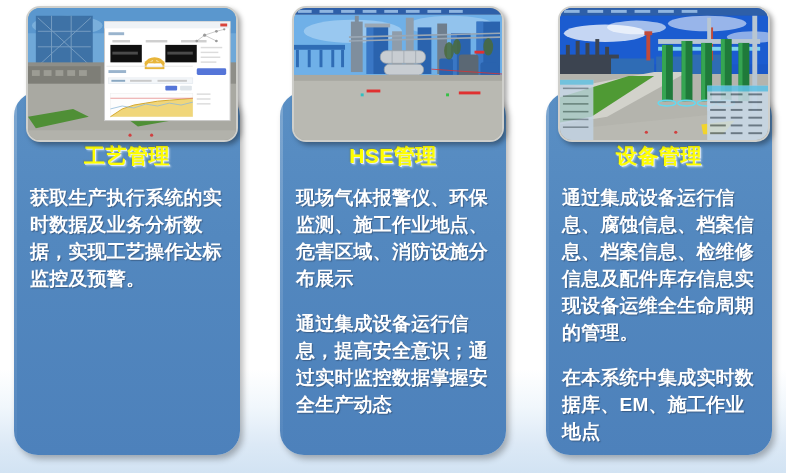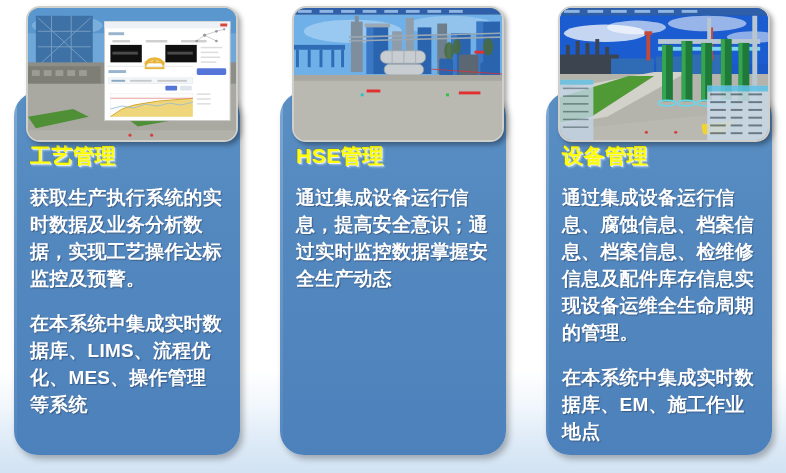--- a/index.html
+++ b/index.html
@@ -81,20 +81,21 @@
     left: 0; right: 0;
     top: 52px;
     padding: 0 16px;
     box-sizing: border-box;
   }
 
   .card-title {
     font-size: 21px;
     font-weight: bold;
     color: #ffff00;
+    text-align: center;
     letter-spacing: 0.5px;
     text-shadow:
       1px 1px 0 rgba(255,255,255,0.75),
       2px 2px 2px rgba(255,255,255,0.45),
       -1px -1px 1px rgba(120,120,40,0.35);
     line-height: 1.1;
     margin-bottom: 18px;
     white-space: nowrap;
   }
 
@@ -125,21 +126,20 @@
 <div id="stage">
 
   <div class="cards">
 
     <div class="card">
 
       <div class="panel">
         <div class="panel-inner">
           <div class="card-title">工艺管理</div>
           <p class="para">获取生产执行系统的实时数据及业务分析数据，实现工艺操作达标监控及预警。</p>
-          <p class="para">在本系统中集成实时数据库、LIMS、流程优化、MES、操作管理等系统</p>
         </div>
       </div>
 
       <div class="thumb">
         <svg viewBox="0 0 212 136" preserveAspectRatio="none">
 
           <rect x="0" y="0" width="212" height="62" fill="#6fa8d8"></rect>
           <rect x="0" y="0" width="212" height="26" fill="#5a97ce"></rect>
           <ellipse cx="40" cy="18" rx="36" ry="10" fill="#8fc0e4" opacity="0.6"></ellipse>
 
@@ -234,20 +234,21 @@
           <circle cx="126" cy="131" r="1.6" fill="#d04040"></circle>
         </svg>
       </div>
     </div>
 
     <div class="card">
 
       <div class="panel">
         <div class="panel-inner">
           <div class="card-title">HSE管理</div>
+          <p class="para">现场气体报警仪、环保监测、施工作业地点、危害区域、消防设施分布展示</p>
           <p class="para">通过集成设备运行信息，提高安全意识；通过实时监控数据掌握安全生产动态</p>
         </div>
       </div>
 
       <div class="thumb">
         <svg viewBox="0 0 212 136" preserveAspectRatio="none">
           <rect x="0" y="0" width="212" height="136" fill="#b7b7b0"></rect>
 
           <rect x="0" y="0" width="212" height="7" fill="#2e5fa8"></rect>
           <g fill="#8fb5e0">

